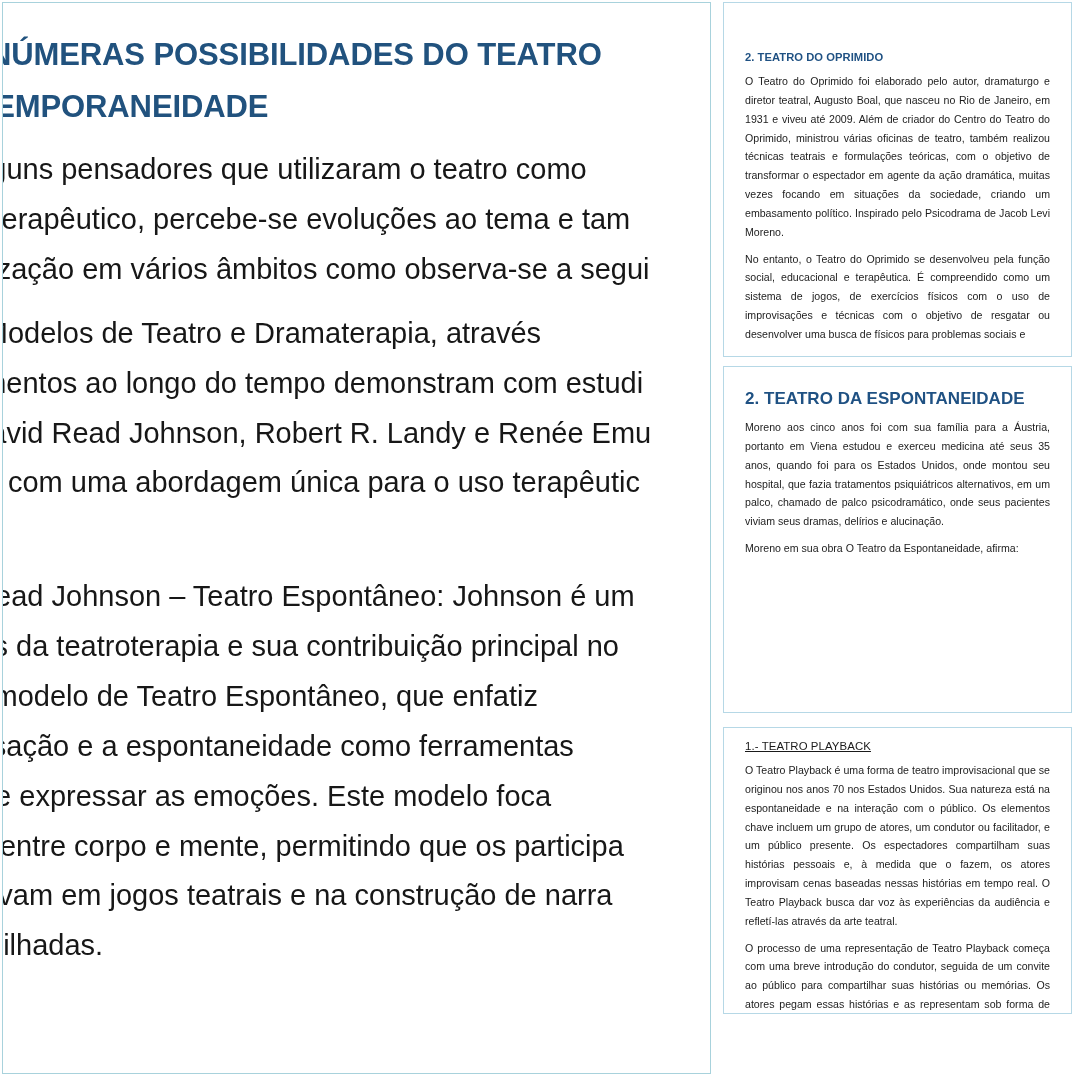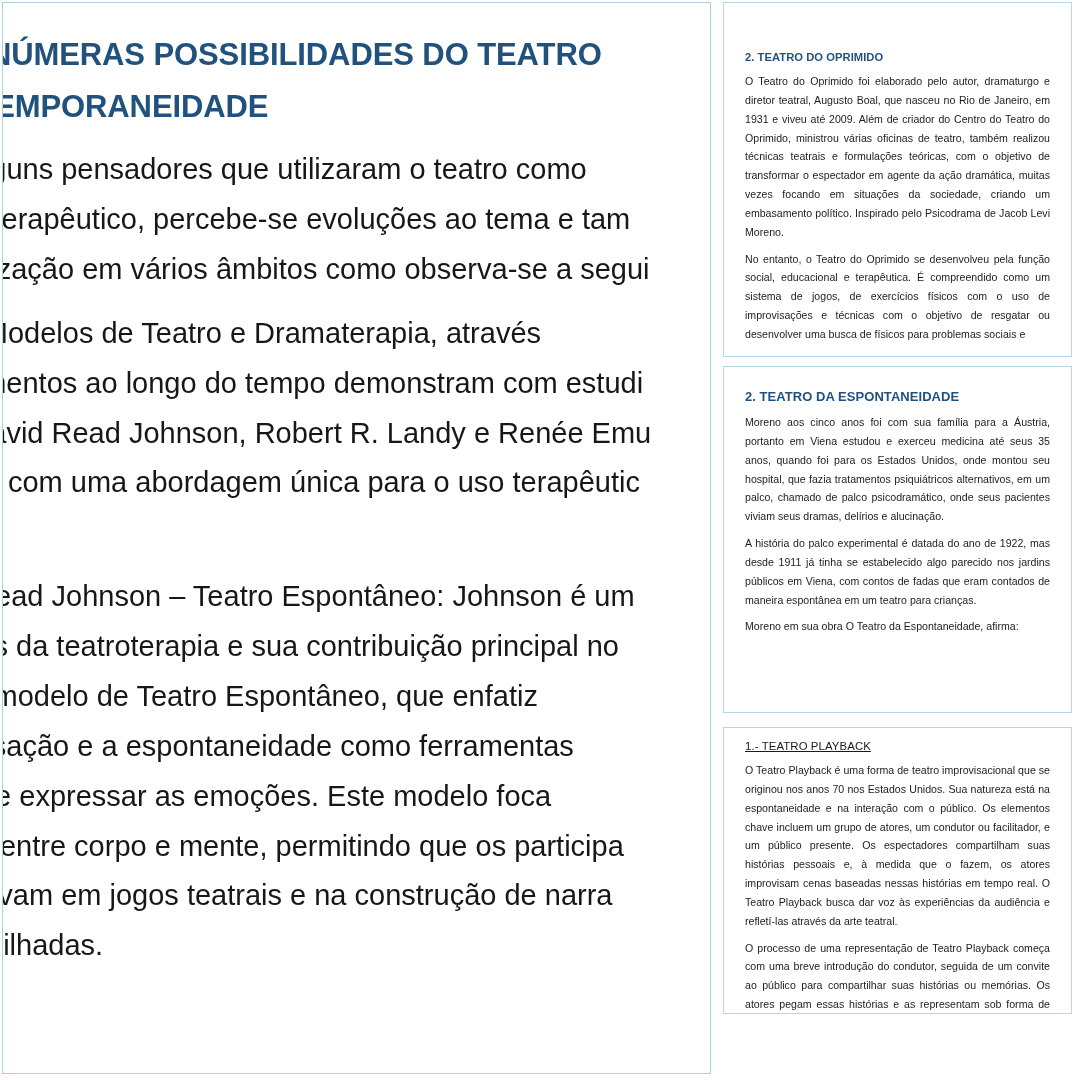--- a/index.html
+++ b/index.html
@@ -125,21 +125,21 @@
     line-height: 1.78;
     text-align: justify;
     margin: 0;
   }
   .card-body > * { margin-bottom: 8px; }
   .card-body > *:last-child { margin-bottom: 0; }
 
   #card-0 .card-body { padding-top: 48px; }
   #card-0 .card-heading { margin-bottom: 9px; }
   #card-1 .card-body { padding-top: 22px; }
-  #card-1 .card-heading { margin-bottom: 9px; font-size: 13px; }
+  #card-1 .card-heading { margin-bottom: 9px; font-size: 17px; }
   #card-2 .card-body { padding-top: 12px; }
   #card-2 .card-heading { margin-bottom: 9px; }
 </style>
 </head>
 <body>
 
 <div class="screen">
 
   <div class="left-pane">
     <div class="left-doc">
@@ -186,21 +186,20 @@
         <p class="card-heading">2. TEATRO DO OPRIMIDO</p>
         <p class="card-para">O Teatro do Oprimido foi elaborado pelo autor, dramaturgo e diretor teatral, Augusto Boal, que nasceu no Rio de Janeiro, em 1931 e viveu até 2009. Além de criador do Centro do Teatro do Oprimido, ministrou várias oficinas de teatro, também realizou técnicas teatrais e formulações teóricas, com o objetivo de transformar o espectador em agente da ação dramática, muitas vezes focando em situações da sociedade, criando um embasamento político. Inspirado pelo Psicodrama de Jacob Levi Moreno.</p>
         <p class="card-para">No entanto, o Teatro do Oprimido se desenvolveu pela função social, educacional e terapêutica. É compreendido como um sistema de jogos, de exercícios físicos com o uso de improvisações e técnicas com o objetivo de resgatar ou desenvolver uma busca de físicos para problemas sociais e</p>
       </div>
     </div>
 
     <div class="card" id="card-1">
       <div class="card-body">
         <p class="card-heading">2. TEATRO DA ESPONTANEIDADE</p>
         <p class="card-para">Moreno aos cinco anos foi com sua família para a Áustria, portanto em Viena estudou e exerceu medicina até seus 35 anos, quando foi para os Estados Unidos, onde montou seu hospital, que fazia tratamentos psiquiátricos alternativos, em um palco, chamado de palco psicodramático, onde seus pacientes viviam seus dramas, delírios e alucinação.</p>
-        <p class="card-para">A história do palco experimental é datada do ano de 1922, mas desde 1911 já tinha se estabelecido algo parecido nos jardins públicos em Viena, com contos de fadas que eram contados de maneira espontânea em um teatro para crianças.</p>
         <p class="card-para">Moreno em sua obra O Teatro da Espontaneidade, afirma:</p>
       </div>
     </div>
 
     <div class="card" id="card-2">
       <div class="card-body">
         <p class="card-heading underlined">1.- TEATRO PLAYBACK</p>
         <p class="card-para">O Teatro Playback é uma forma de teatro improvisacional que se originou nos anos 70 nos Estados Unidos. Sua natureza está na espontaneidade e na interação com o público. Os elementos chave incluem um grupo de atores, um condutor ou facilitador, e um público presente. Os espectadores compartilham suas histórias pessoais e, à medida que o fazem, os atores improvisam cenas baseadas nessas histórias em tempo real. O Teatro Playback busca dar voz às experiências da audiência e refletí-las através da arte teatral.</p>
         <p class="card-para">O processo de uma representação de Teatro Playback começa com uma breve introdução do condutor, seguida de um convite ao público para compartilhar suas histórias ou memórias. Os atores pegam essas histórias e as representam sob forma de cenas improvisadas. O condutor facilita a comunicação entre o público e os atores, garantindo que as essências das histórias sejam capturadas.</p>
       </div>

